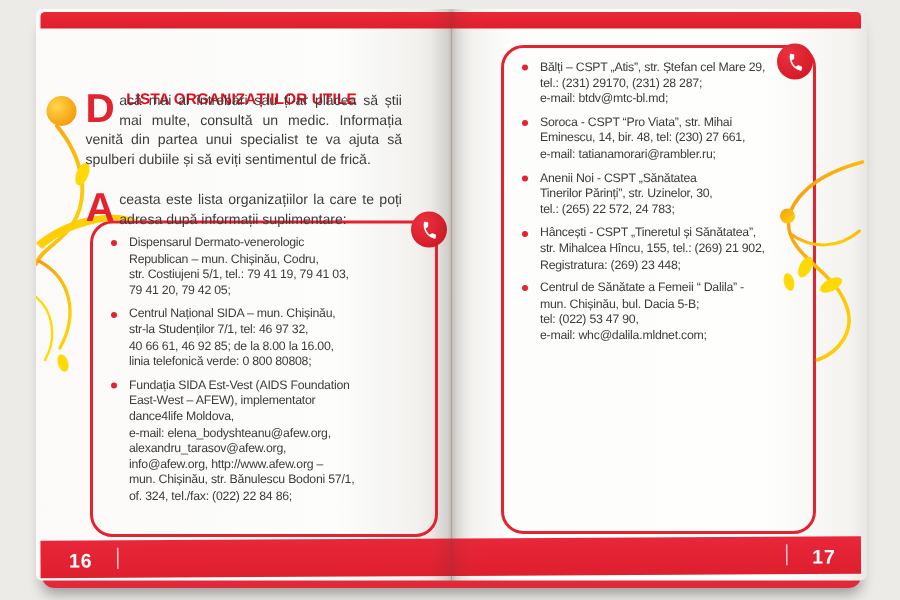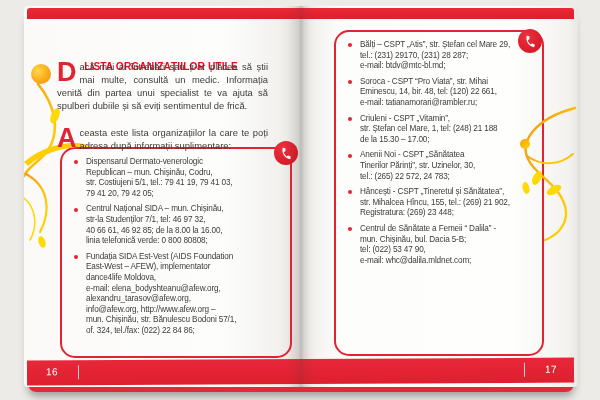--- a/index.html
+++ b/index.html
@@ -30,21 +30,21 @@
   .band-top{
     position:absolute;left:3px;right:4px;top:2px;height:11px;z-index:2;
     background:linear-gradient(180deg,#ea2836 0%,#df1f2d 100%);
     border-radius:3px 3px 0 0;
   }
   .band-bottom{
     position:absolute;left:3px;right:4px;top:353px;height:25px;z-index:2;
     background:linear-gradient(180deg,#e8273a 0%,#de1f2e 100%);
     transform:rotate(-.3deg);
   }
-  .pgnum{position:absolute;top:6px;color:#fff;font-size:10px;font-weight:normal;letter-spacing:.5px;}
+  .pgnum{position:absolute;top:6px;color:#fff;font-size:13px;font-weight:bold;letter-spacing:.5px;}
   .pgnum-left{left:19px;}
   .pgnum-right{right:17px;}
   .pgsep{position:absolute;top:5px;width:1px;height:14px;background:rgba(255,255,255,.75);}
   .pgsep-left{left:51px;}
   .pgsep-right{right:49px;}
 
   .lp-title{
     position:absolute;left:28px;top:27px;width:218px;z-index:4;
     text-align:center;color:#e30d1e;font-weight:bold;font-size:10.2px;letter-spacing:.1px;margin-top:28px;
   }
@@ -168,25 +168,22 @@
         <path fill="#ffffff" d="M6.62 10.79c1.44 2.83 3.76 5.14 6.59 6.59l2.2-2.2c.27-.27.67-.36 1.02-.24 1.12.37 2.33.57 3.57.57.55 0 1 .45 1 1V20c0 .55-.45 1-1 1-9.39 0-17-7.61-17-17 0-.55.45-1 1-1h3.5c.55 0 1 .45 1 1 0 1.25.2 2.45.57 3.57.11.35.03.74-.25 1.02l-2.2 2.2z"></path>
       </svg>
   </div>
 
   <div class="org-box rp-box">
     <ul class="org-list">
       <li>Bălți – CSPT „Atis”, str. Ștefan cel Mare 29,
 tel.: (231) 29170, (231) 28 287;
 e-mail: btdv@mtc-bl.md;</li>
       <li>Soroca - CSPT “Pro Viata”, str. Mihai
-Eminescu, 14, bir. 48, tel: (120) 22 661,
+Eminescu, 14, bir. 48, tel: (230) 27 661,
 e-mail: tatianamorari@rambler.ru;</li>
-      <li>Criuleni - CSPT „Vitamin”,
-str. Ștefan cel Mare, 1, tel: (248) 21 188
-de la  15.30 – 17.00;</li>
       <li>Anenii Noi - CSPT „Sănătatea
 Tinerilor Părinți”, str. Uzinelor, 30,
 tel.: (265) 22 572,  24 783;</li>
       <li>Hâncești - CSPT „Tineretul și Sănătatea”,
 str. Mihalcea Hîncu, 155,  tel.: (269) 21 902,
 Registratura: (269) 23 448;</li>
       <li>Centrul de Sănătate a Femeii “ Dalila” -
 mun. Chișinău, bul. Dacia 5-B;
 tel: (022) 53 47 90,
 e-mail: whc@dalila.mldnet.com;</li>

